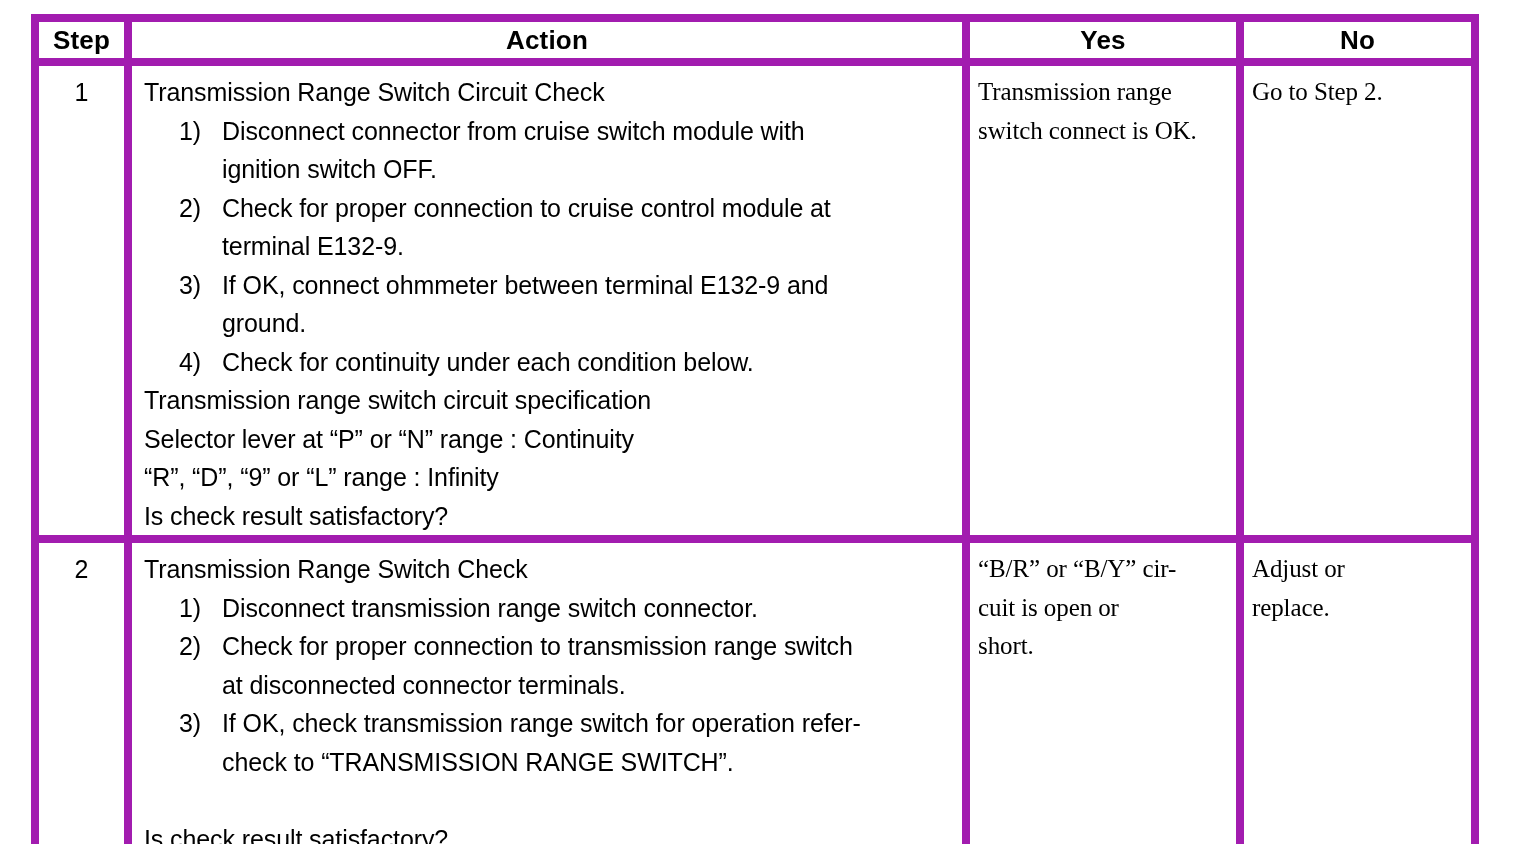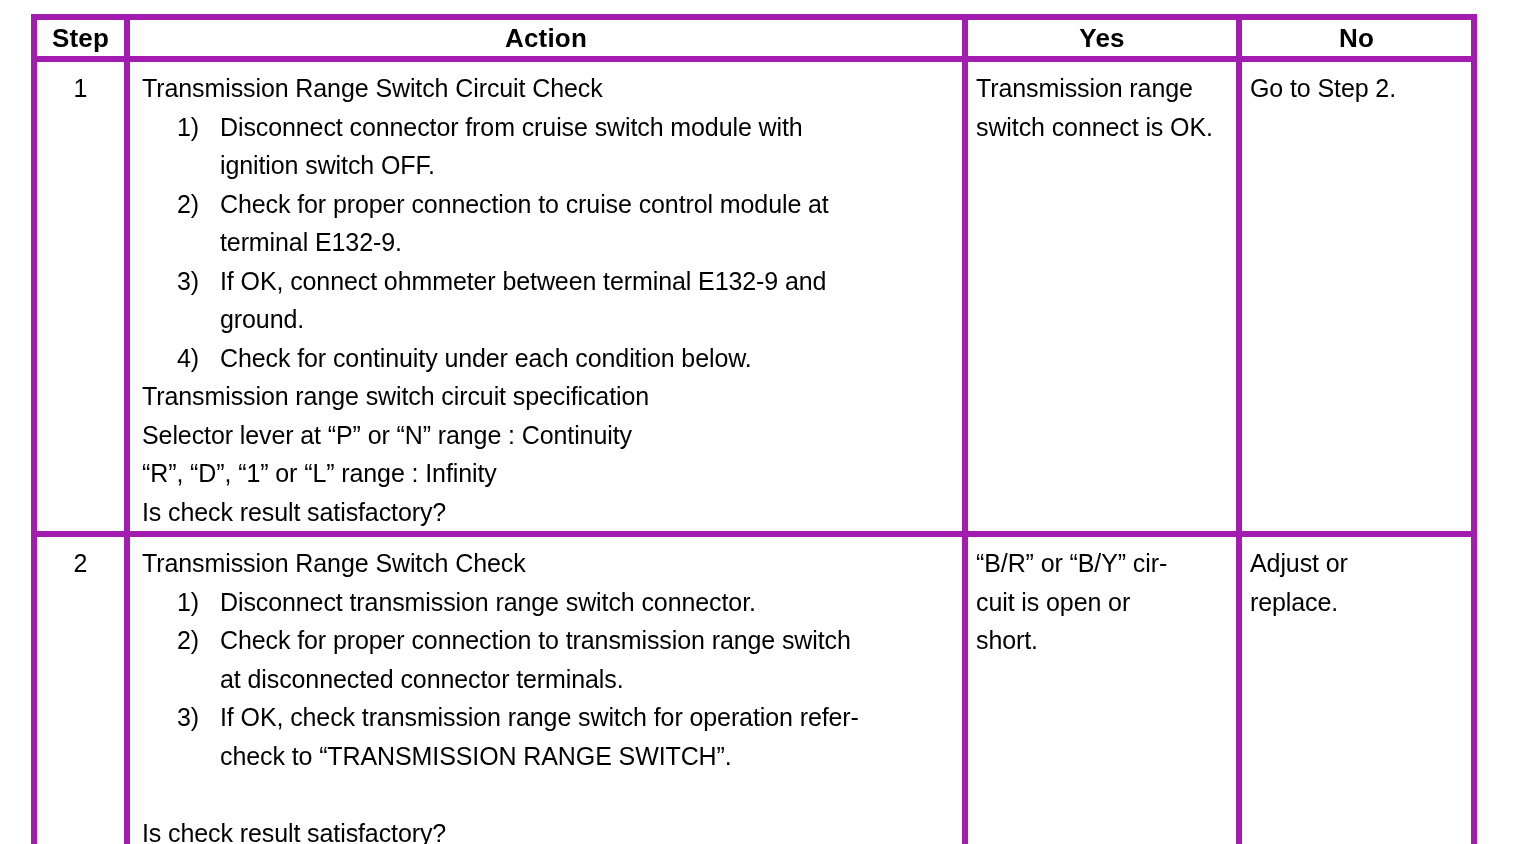--- a/index.html
+++ b/index.html
@@ -22,21 +22,21 @@
     left: 31px;
     top: 14px;
     width: 1440px;
   }
   col.c-step { width: 93px; }
   col.c-action { width: 838px; }
   col.c-yes { width: 274px; }
   col.c-no { width: 235px; }
 
   th, td {
-    border: 6px solid #a21caf;
+    border: 8px solid #a21caf;
     vertical-align: top;
     padding: 0;
     overflow: hidden;
   }
   th {
     height: 34px;
     font-size: 26px;
     font-weight: bold;
     text-align: center;
     line-height: 36px;
@@ -51,20 +51,21 @@
 
   td.step-cell {
     text-align: center;
     padding-top: 7px;
   }
   td.action-cell {
     padding: 7px 0 0 12px;
   }
   td.yes-cell, td.no-cell {
     padding: 7px 4px 0 8px;
+    font-family: Liberation Serif, serif;
   }
   .line {
     line-height: 38.5px;
     white-space: nowrap;
   }
   .bold { font-weight: normal; }
   .item {
     display: flex;
   }
   .item .num {
@@ -127,21 +128,21 @@
           </span>
         </div>
         <div class="item">
           <span class="num">4)</span>
           <span class="txt">
             <div class="line">Check for continuity under each condition below.</div>
           </span>
         </div>
         <div class="line bold">Transmission range switch circuit specification</div>
         <div class="line bold">Selector lever at “P” or “N” range : Continuity</div>
-        <div class="line bold">“R”, “D”, “1” or “L” range : Infinity</div>
+        <div class="line bold">“R”, “D”, “9” or “L” range : Infinity</div>
         <div class="line">Is check result satisfactory?</div>
       </td>
       <td class="yes-cell">
         <div class="line">Transmission range</div>
         <div class="line">switch connect is OK.</div>
       </td>
       <td class="no-cell">
         <div class="line">Go to Step 2.</div>
       </td>
     </tr>

